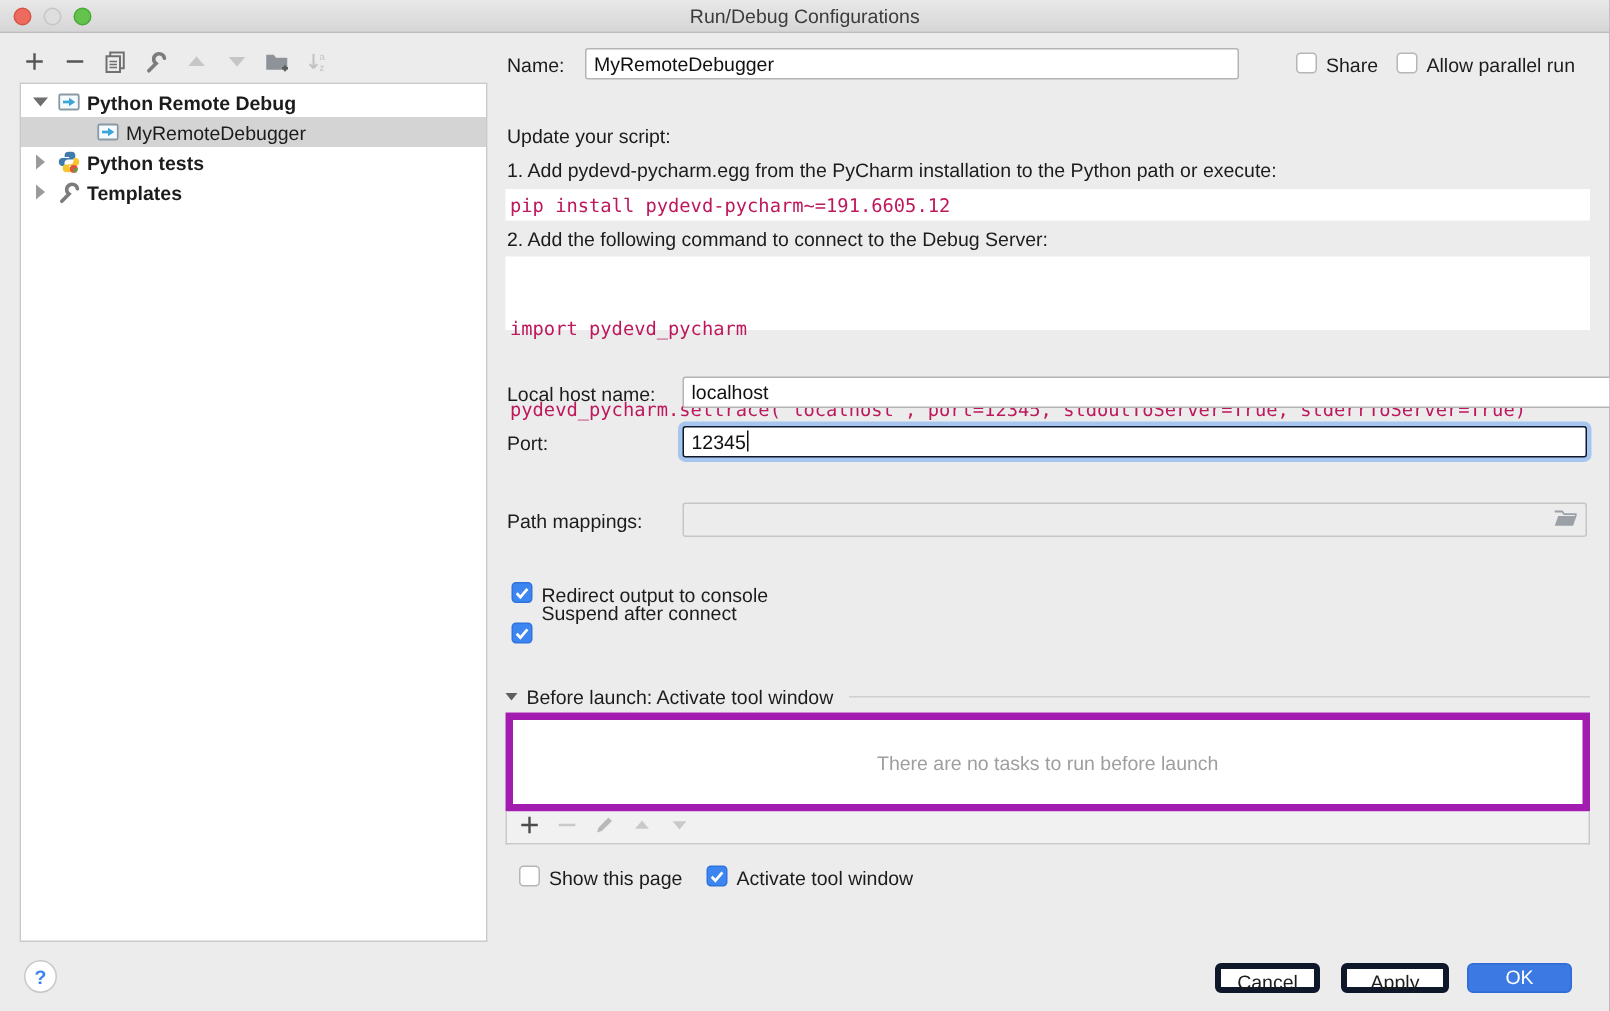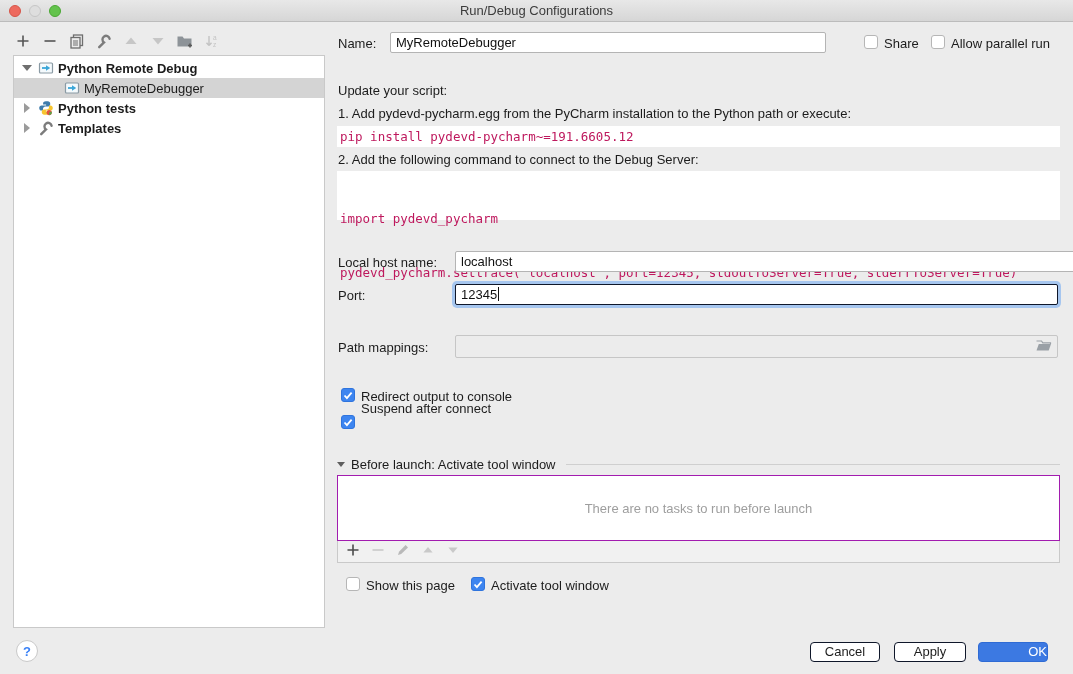--- a/index.html
+++ b/index.html
@@ -55,31 +55,31 @@
     font-size:12.5px; color:#be185d; white-space:pre;
   }
   .cb { width:14px; height:14px; border-radius:3px; background:#ffffff; border:1px solid #b6b6b6; display:inline-flex; align-items:center; justify-content:center; flex:0 0 14px; }
   .cb.checked { background:#3d85f0; border:1px solid #2f74dd; }
   .lbl { font-size:13px; color:#1c1c1c; white-space:nowrap; }
   .muted { color:#9e9e9e; }
   .bl-header { display:flex; align-items:center; gap:6px; }
   .bl-line { flex:1; height:1px; background:#cfcfcf; margin-left:4px; }
   .tri-down-sm { width:0; height:0; border-left:4px solid transparent; border-right:4px solid transparent; border-top:5px solid #5e5e5e; }
   .tasks-box {
-    background:#ffffff; border:1px solid #a21caf;
+    background:#ffffff; border:5px solid #a21caf;
     display:flex; align-items:center; justify-content:center;
   }
   .tasks-toolbar {
     background:#f1f1f1; border:1px solid #c9c9c9; border-top:none;
     display:flex; align-items:center; gap:11px; padding-left:8px;
   }
   
   .btn {
     position:absolute; height:20px; border-radius:4px; background:#ffffff;
-    border:1px solid #0f172a; font-size:13px; color:#1c1c1c; text-align:center; line-height:18px;
+    border:4px solid #0f172a; font-size:13px; color:#1c1c1c; text-align:center; line-height:18px;
   }
   .btn.primary { background:#3c79e2; border:1px solid #2f6bd4; color:#ffffff; }
   .help-btn {
     position:absolute; width:22px; height:22px; border-radius:50%; background:#ffffff;
     border:1px solid #c9c9c9; color:#3b82f7; font-weight:bold; font-size:13px;
     display:flex; align-items:center; justify-content:center;
   }
   .caret { position:absolute; width:1px; height:14px; background:#111; }
 </style>
 </head>
@@ -278,15 +278,15 @@
         <path d="M1.5 4.5l2.4 2.6L8.6 1.6" stroke="#fff" stroke-width="1.8" fill="none"></path>
       </svg>
     </span>
   <div class="abs lbl" style="left:491px; top:578px;">Activate tool window</div>
 
   <div class="help-btn" style="left:16px; top:640px;">
     <span>?</span>
   </div>
   <button class="btn" style="left:810px; top:642px; width:70px;">Cancel</button>
   <button class="btn" style="left:894px; top:642px; width:72px;">Apply</button>
-  <button class="btn primary" style="left:978px; top:642px; width:70px;text-align:right;">OK</button>
+  <button class="btn primary" style="left:978px; top:642px; width:70px;">OK</button>
 
 </div>
 
 </body></html>

